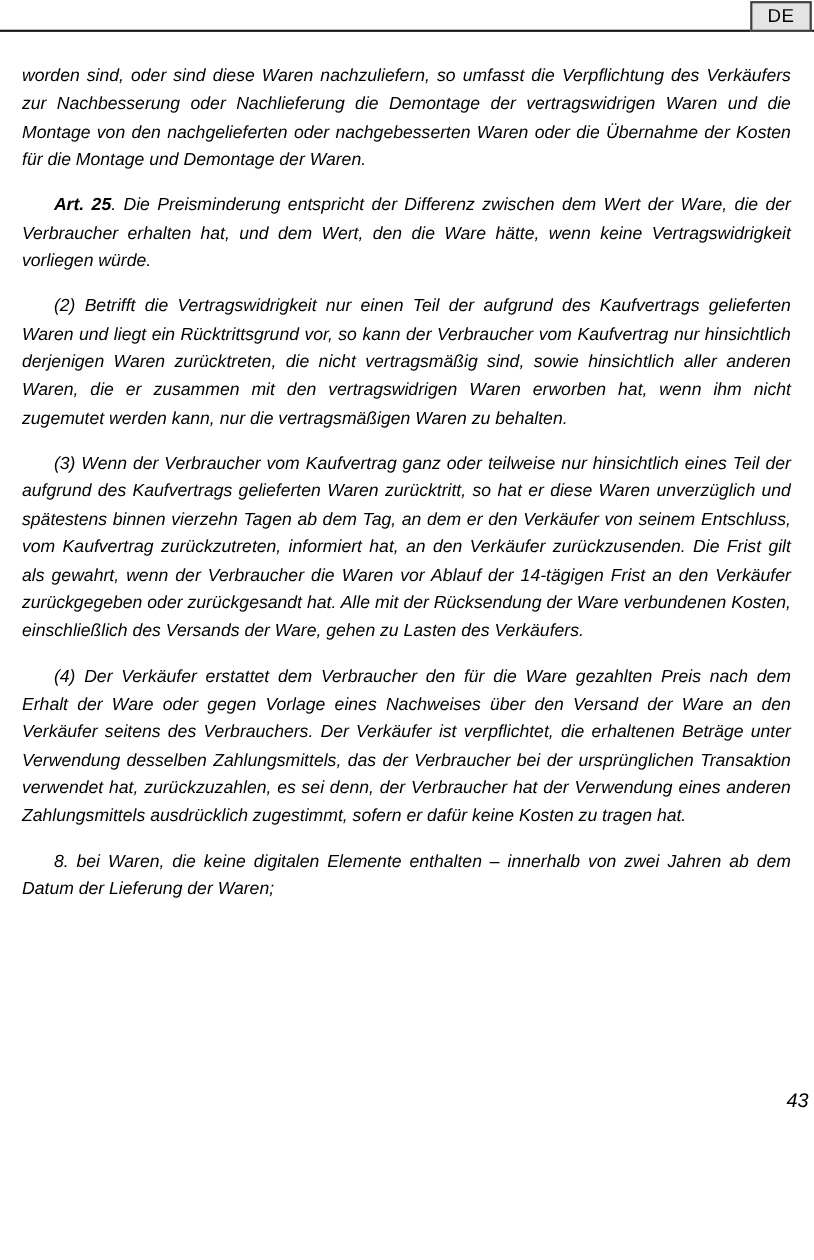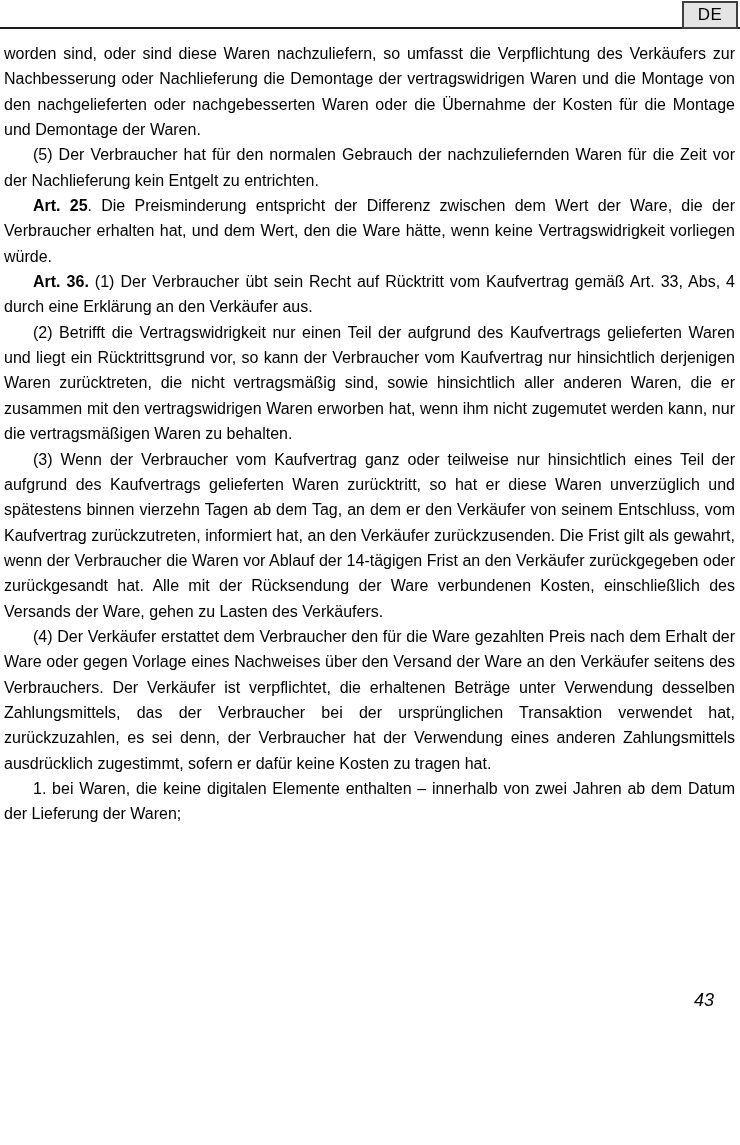--- a/index.html
+++ b/index.html
@@ -47,32 +47,33 @@
     position: absolute;
     top: 41px;
     left: 4px;
     right: 5px;
     font-size: 16px;
     line-height: 25.35px;
     text-align: justify;
     color: var(--text, #000000);
   }
   .doc-body p.para {
-    margin: 0;
+    margin: 16px;
     padding: 0;
+    font-style: italic;
   }
   .doc-body p.para.indent {
     text-indent: 29px;
   }
   .doc-body b {
     font-weight: bold;
   }
   .footer {
     position: absolute;
-    right: 26px;
+    right: 5px;
     bottom: 4px;
     text-align: center;
   }
   .page-number {
     font-size: 18px;
     font-style: italic;
     color: var(--text, #000000);
   }
 </style>
 </head>
@@ -81,26 +82,24 @@
 <div class="page">
 
   <div class="header">
     <div class="header-rule"></div>
     <div class="lang-badge">DE</div>
   </div>
 
   <div class="doc-body">
 
   <p class="para"><span>worden sind, oder sind diese Waren nachzuliefern, so umfasst die Verpflichtung des Verkäufers zur Nachbesserung oder Nachlieferung die Demontage der vertragswidrigen Waren und die Montage von den nachgelieferten oder nachgebesserten Waren oder die Übernahme der Kosten für die Montage und Demontage der Waren.</span></p>
-      <p class="para indent"><span>(5) Der Verbraucher hat für den normalen Gebrauch der nachzuliefernden Waren für die Zeit vor der Nachlieferung kein Entgelt zu entrichten.</span></p>
       <p class="para indent"><b>Art. 25</b><span>. Die Preisminderung entspricht der Differenz zwischen dem Wert der Ware, die der Verbraucher erhalten hat, und dem Wert, den die Ware hätte, wenn keine Vertragswidrigkeit vorliegen würde.</span></p>
-      <p class="para indent"><b>Art. 36.</b><span> (1) Der Verbraucher übt sein Recht auf Rücktritt vom Kaufvertrag gemäß Art. 33, Abs, 4 durch eine Erklärung an den Verkäufer aus.</span></p>
       <p class="para indent"><span>(2) Betrifft die Vertragswidrigkeit nur einen Teil der aufgrund des Kaufvertrags gelieferten Waren und liegt ein Rücktrittsgrund vor, so kann der Verbraucher vom Kaufvertrag nur hinsichtlich derjenigen Waren zurücktreten, die nicht vertragsmäßig sind, sowie hinsichtlich aller anderen Waren, die er zusammen mit den vertragswidrigen Waren erworben hat, wenn ihm nicht zugemutet werden kann, nur die vertragsmäßigen Waren zu behalten.</span></p>
       <p class="para indent"><span>(3) Wenn der Verbraucher vom Kaufvertrag ganz oder teilweise nur hinsichtlich eines Teil der aufgrund des Kaufvertrags gelieferten Waren zurücktritt, so hat er diese Waren unverzüglich und spätestens binnen vierzehn Tagen ab dem Tag, an dem er den Verkäufer von seinem Entschluss, vom Kaufvertrag zurückzutreten, informiert hat, an den Verkäufer zurückzusenden. Die Frist gilt als gewahrt, wenn der Verbraucher die Waren vor Ablauf der 14-tägigen Frist an den Verkäufer zurückgegeben oder zurückgesandt hat. Alle mit der Rücksendung der Ware verbundenen Kosten, einschließlich des Versands der Ware, gehen zu Lasten des Verkäufers.</span></p>
       <p class="para indent"><span>(4) Der Verkäufer erstattet dem Verbraucher den für die Ware gezahlten Preis nach dem Erhalt der Ware oder gegen Vorlage eines Nachweises über den Versand der Ware an den Verkäufer seitens des Verbrauchers. Der Verkäufer ist verpflichtet, die erhaltenen Beträge unter Verwendung desselben Zahlungsmittels, das der Verbraucher bei der ursprünglichen Transaktion verwendet hat, zurückzuzahlen, es sei denn, der Verbraucher hat der Verwendung eines anderen Zahlungsmittels ausdrücklich zugestimmt, sofern er dafür keine Kosten zu tragen hat.</span></p>
-      <p class="para indent"><span>1. bei Waren, die keine digitalen Elemente enthalten – innerhalb von zwei Jahren ab dem Datum der Lieferung der Waren;</span></p>
+      <p class="para indent"><span>8. bei Waren, die keine digitalen Elemente enthalten – innerhalb von zwei Jahren ab dem Datum der Lieferung der Waren;</span></p>
     </div>
 
   <div class="footer">
     <span class="page-number">43</span>
   </div>
 
 </div>
 
 </body></html>

